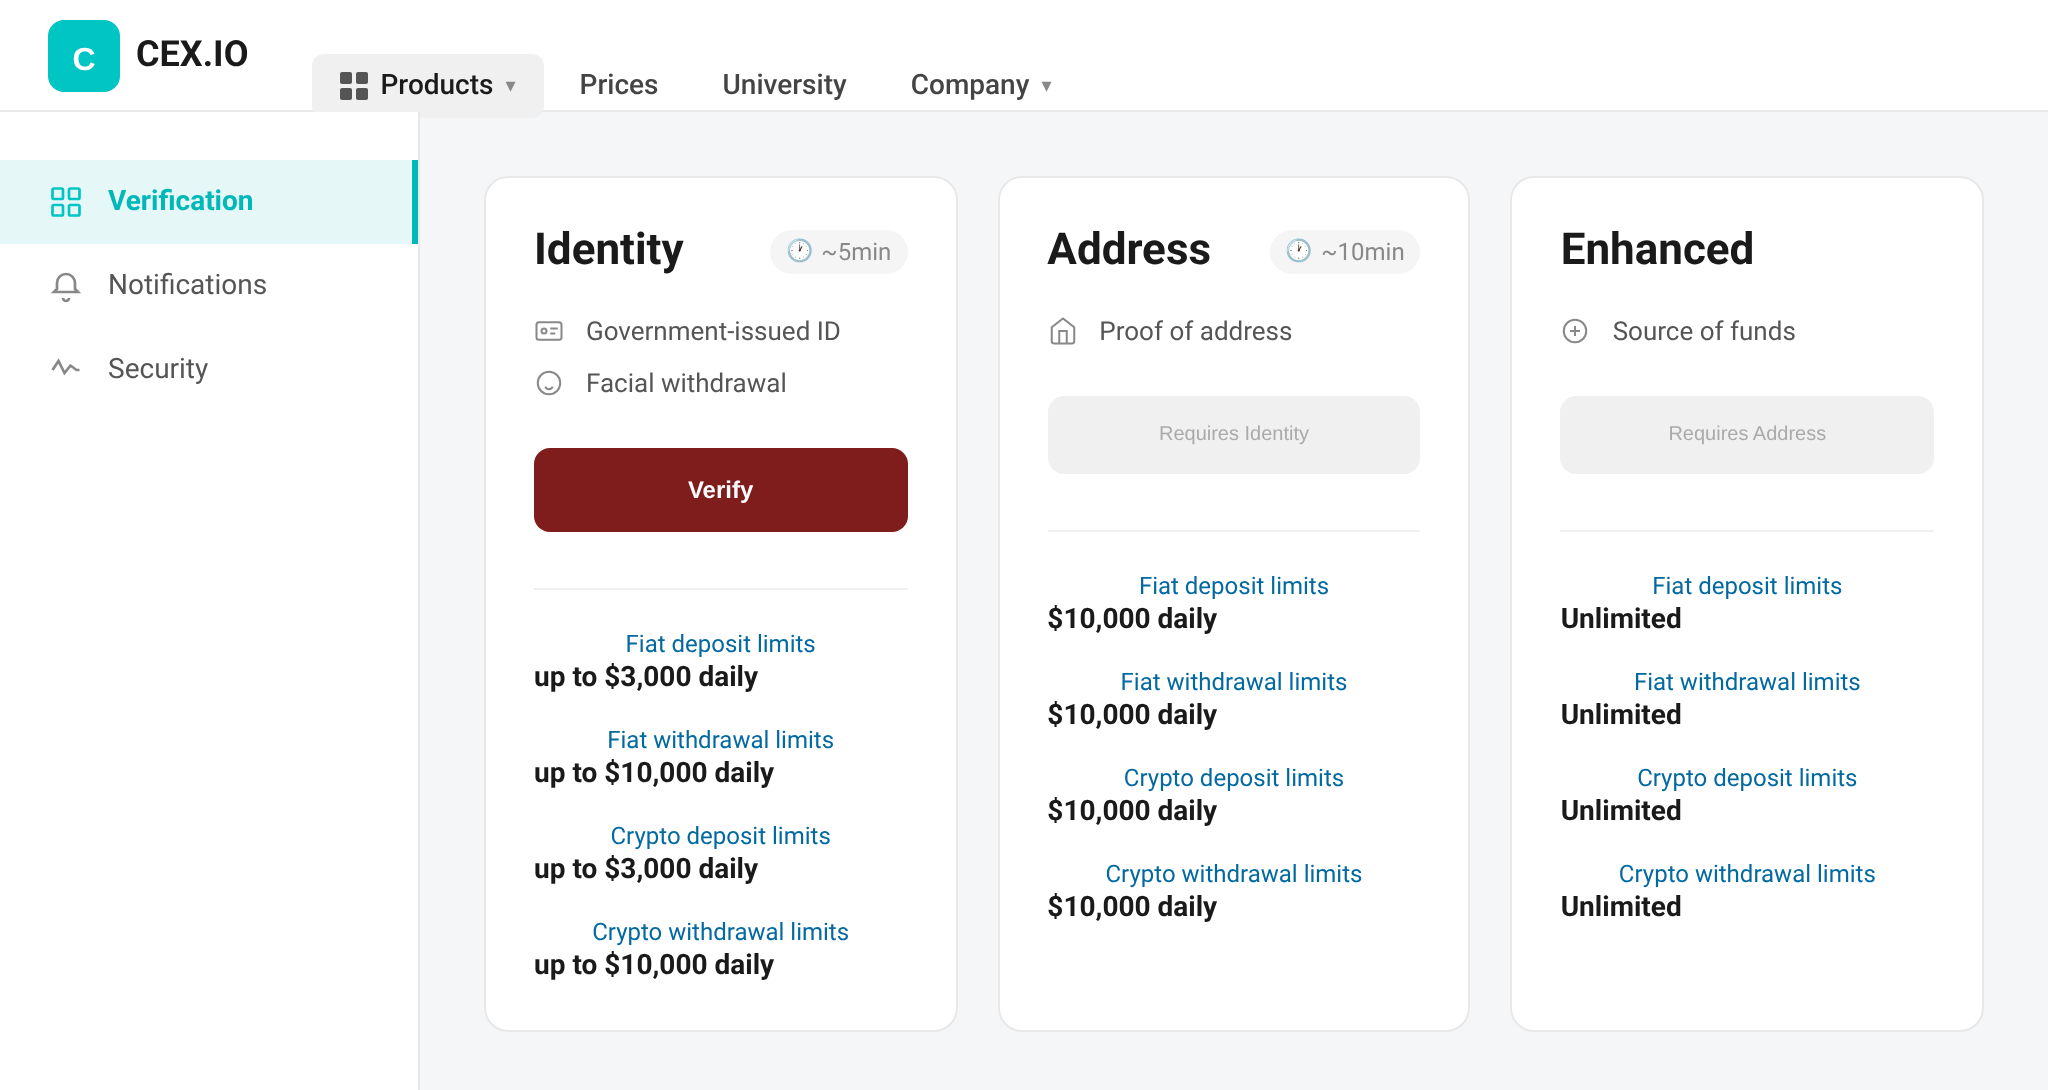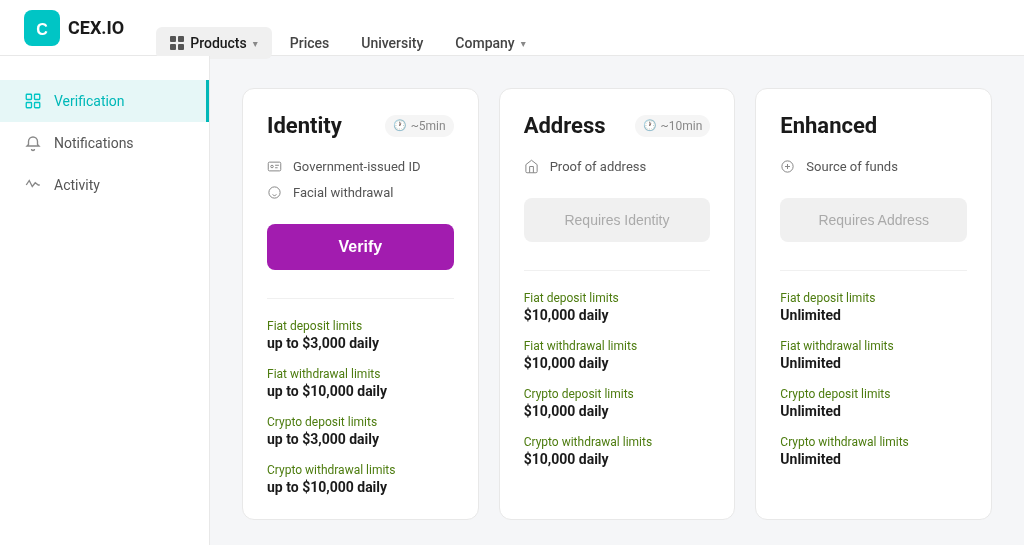--- a/index.html
+++ b/index.html
@@ -76,21 +76,21 @@
       padding: 12px 24px;
       font-size: 14px;
       color: #555;
       cursor: pointer;
       transition: background 0.15s;
       border-radius: 0;
     }
     .sidebar-item.active {
       background: #e6f7f7;
       color: #00b8b8;
-      font-weight: 400;
+      font-weight: 700;
       border-right: 3px solid #00b8b8;
     }
     .sidebar-icon { width: 18px; height: 18px; flex-shrink: 0; display: flex; align-items: center; justify-content: center; }
 
     
     .main {
       flex: 1;
       padding: 32px 32px;
       overflow-y: auto;
     }
@@ -145,61 +145,62 @@
     .card-feature {
       display: flex;
       align-items: center;
       gap: 10px;
       font-size: 13px;
       color: #555;
     }
     .feature-icon { width: 16px; height: 16px; flex-shrink: 0; }
 
     .btn-verify {
-      background: #a21caf;
+      background: #7f1d1d;
       color: #fff;
       border: none;
       border-radius: 8px;
       padding: 14px;
-      font-size: 16px;
+      font-size: 12px;
       font-weight: 600;
       cursor: pointer;
       width: 100%;
       margin-bottom: 28px;
     }
 
     .btn-requires {
       background: #f0f0f0;
       color: #aaa;
       border: none;
       border-radius: 8px;
       padding: 14px;
-      font-size: 14px;
+      font-size: 10px;
       cursor: not-allowed;
       width: 100%;
       margin-bottom: 28px;
       font-weight: 500;
     }
 
     .divider {
       border: none;
       border-top: 1px solid #f0f0f0;
       margin-bottom: 20px;
     }
 
     .limits-section {
       display: flex;
       flex-direction: column;
       gap: 16px;
     }
     .limit-item { display: flex; flex-direction: column; gap: 2px; }
     .limit-label {
       font-size: 12px;
-      color: #4d7c0f;
+      color: #0369a1;
       font-weight: 400;
+      text-align: center;
     }
     .limit-value {
       font-size: 14px;
       font-weight: 700;
       color: #1a1a1a;
     }
 
     
     svg { display: inline-block; vertical-align: middle; }
   </style>
@@ -261,21 +262,21 @@
         </svg>
       </span>
       <span>Notifications</span>
     </div>
     <div class="sidebar-item">
       <span class="sidebar-icon">
         <svg width="18" height="18" viewBox="0 0 24 24" fill="none" stroke="#888" stroke-width="1.8">
           <polyline points="3,12 7,6 11,14 15,9 19,12 21,12"></polyline>
         </svg>
       </span>
-      <span>Activity</span>
+      <span>Security</span>
     </div>
   </aside>
 
   <main class="main">
     <div class="cards-grid" id="cards-container">
     <div class="card">
     <div class="card-header">
       <span class="card-title">Identity</span>
       <div class="card-time">
         <span class="clock-icon">🕐</span>

